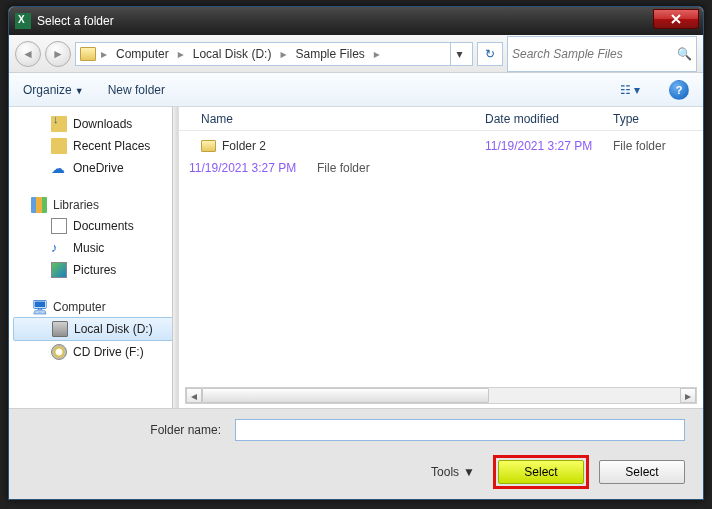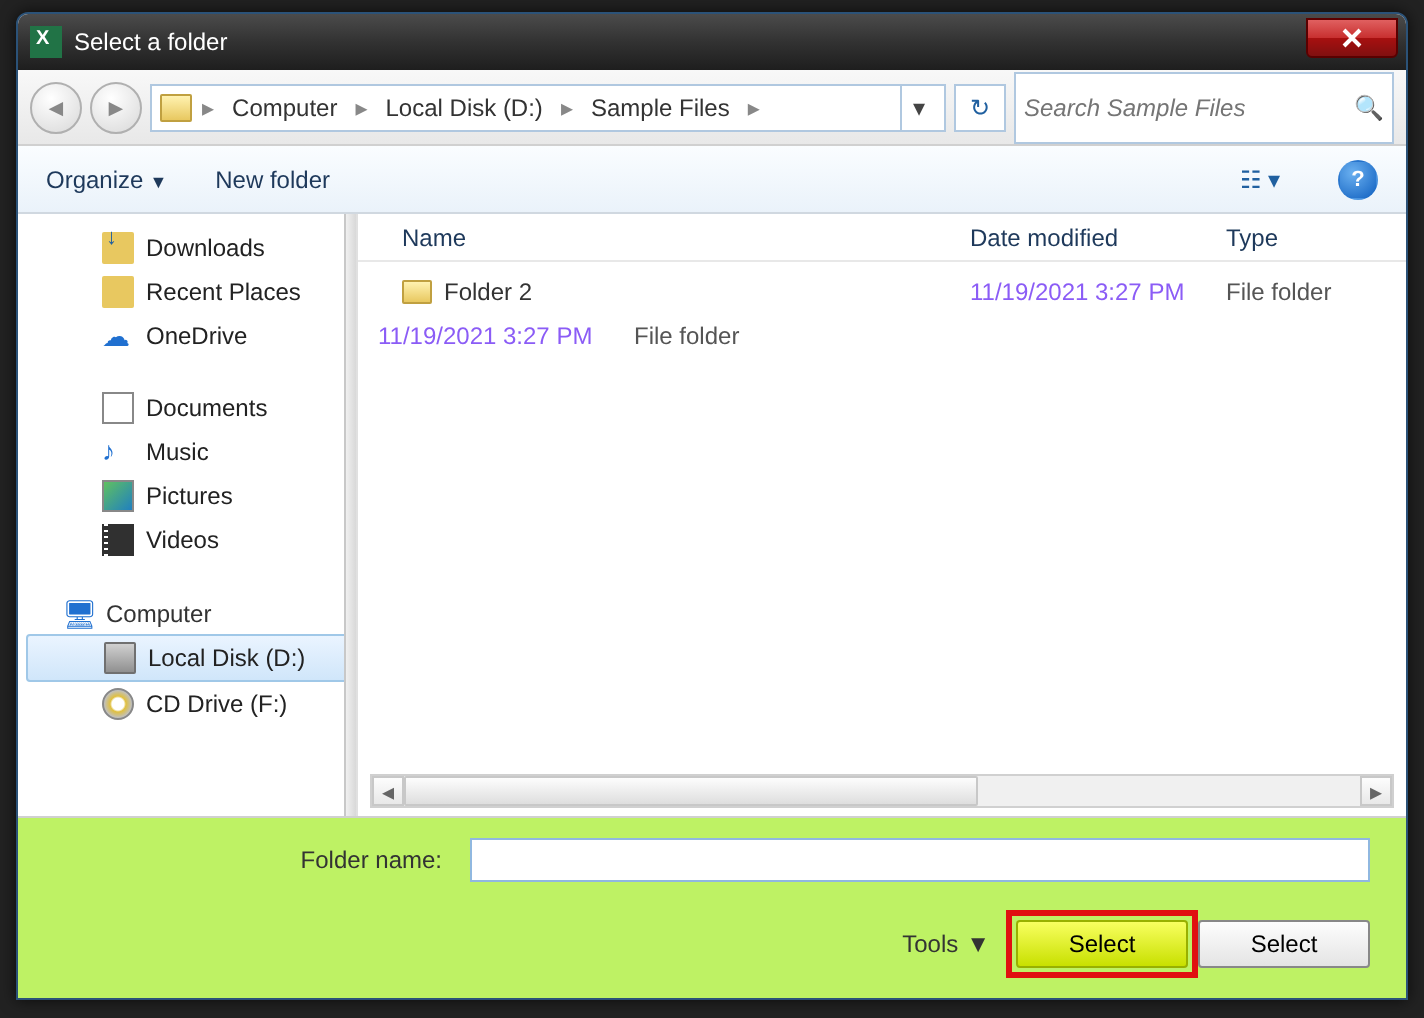--- a/index.html
+++ b/index.html
@@ -96,25 +96,25 @@
 .fl-row .cell { padding:0 10px; color:#333; }
 .fl-row .cell.name { flex:1; padding-left:22px; display:flex; align-items:center; gap:6px;}
 .fl-row .cell.date { width:128px; color:#8b5cf6;}
 .fl-row .cell.type { width:100px; color:#555;}
 .fl-scroll { position:absolute; left:6px; right:6px; bottom:4px; height:17px; background:#f0f0f0; border:1px solid #d0d0d0; display:flex; align-items:center;}
 .fl-scroll .arrow{ width:16px; height:15px; display:flex;align-items:center;justify-content:center;color:#666; background:linear-gradient(#fdfdfd,#e8e8e8); border:1px solid #c8c8c8;}
 .fl-scroll .track{ flex:1; position:relative; height:15px;}
 .fl-scroll .thumb{ position:absolute; left:0; width:60%; top:0; bottom:0; background:linear-gradient(#fdfdfd,#dedede); border:1px solid #c8c8c8; border-radius:1px;}
 
 
-.bottom { padding:10px 18px 12px; background:#bef264;}
+.bottom { padding:10px 18px 12px; background:#e5e5e5;}
 .fn-row { display:flex; align-items:center; gap:8px; margin-bottom:14px;}
 .fn-row label { width:200px; text-align:right; color:#333; padding-right:6px;}
 .fn-row input { flex:1; height:22px; border:1px solid #90b8e0; padding:0 4px; outline:none;}
-.btn-row { display:flex; justify-content:flex-end; align-items:center; }
+.btn-row { display:flex; justify-content:flex-end; align-items:center; gap:10px; }
 .tools { color:#333; display:flex; align-items:center; gap:4px; margin-right:8px;}
 .btn { width:86px; height:24px; border:1px solid #888; background:linear-gradient(#fdfdfd,#e4e4e4); border-radius:2px; display:flex; align-items:center; justify-content:center;}
 .select-wrap { border:3px solid #e01010; padding:2px; }
 .select-wrap .btn { background:linear-gradient(#f8ff60,#c8e000); border:1px solid #98b000; font-weight:normal;}
 </style>
 </head>
 <body>
 
 <div class="window">
 
@@ -169,35 +169,35 @@
       <div class="item">
           <span class="icon ico-recent"></span>
           <span>Recent Places</span>
         </div>
       <div class="item">
           <span class="icon ico-onedrive">☁</span>
           <span>OneDrive</span>
         </div>
 
       <div style="height:14px"></div>
+      <div class="group-label">
+          <span class="icon ico-lib"></span>
+          <span>Libraries</span>
+        </div>
       <div class="item">
           <span class="icon ico-doc"></span>
           <span>Documents</span>
         </div>
       <div class="item">
           <span class="icon ico-music">♪</span>
           <span>Music</span>
         </div>
       <div class="item">
           <span class="icon ico-pic"></span>
           <span>Pictures</span>
-        </div>
-      <div class="item">
-          <span class="icon ico-vid"></span>
-          <span>Videos</span>
         </div>
 
       <div style="height:14px"></div>
       <div class="group-label">
           <span class="icon ico-comp">🖥</span>
           <span>Computer</span>
         </div>
       <div class="item sel">
           <span class="icon ico-disk"></span>
           <span>Local Disk (D:)</span>

